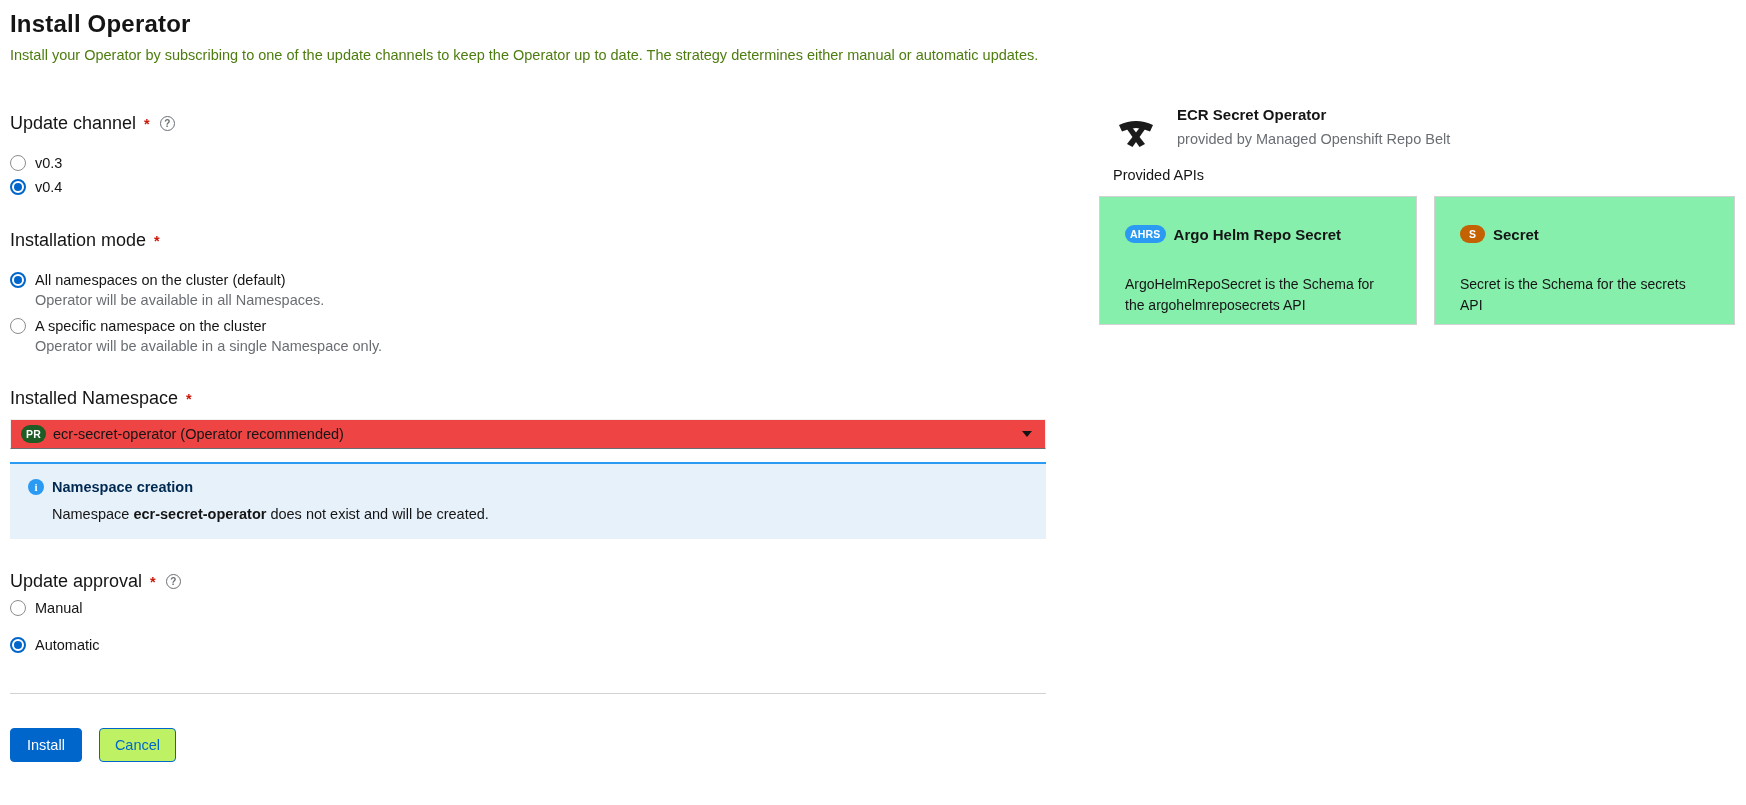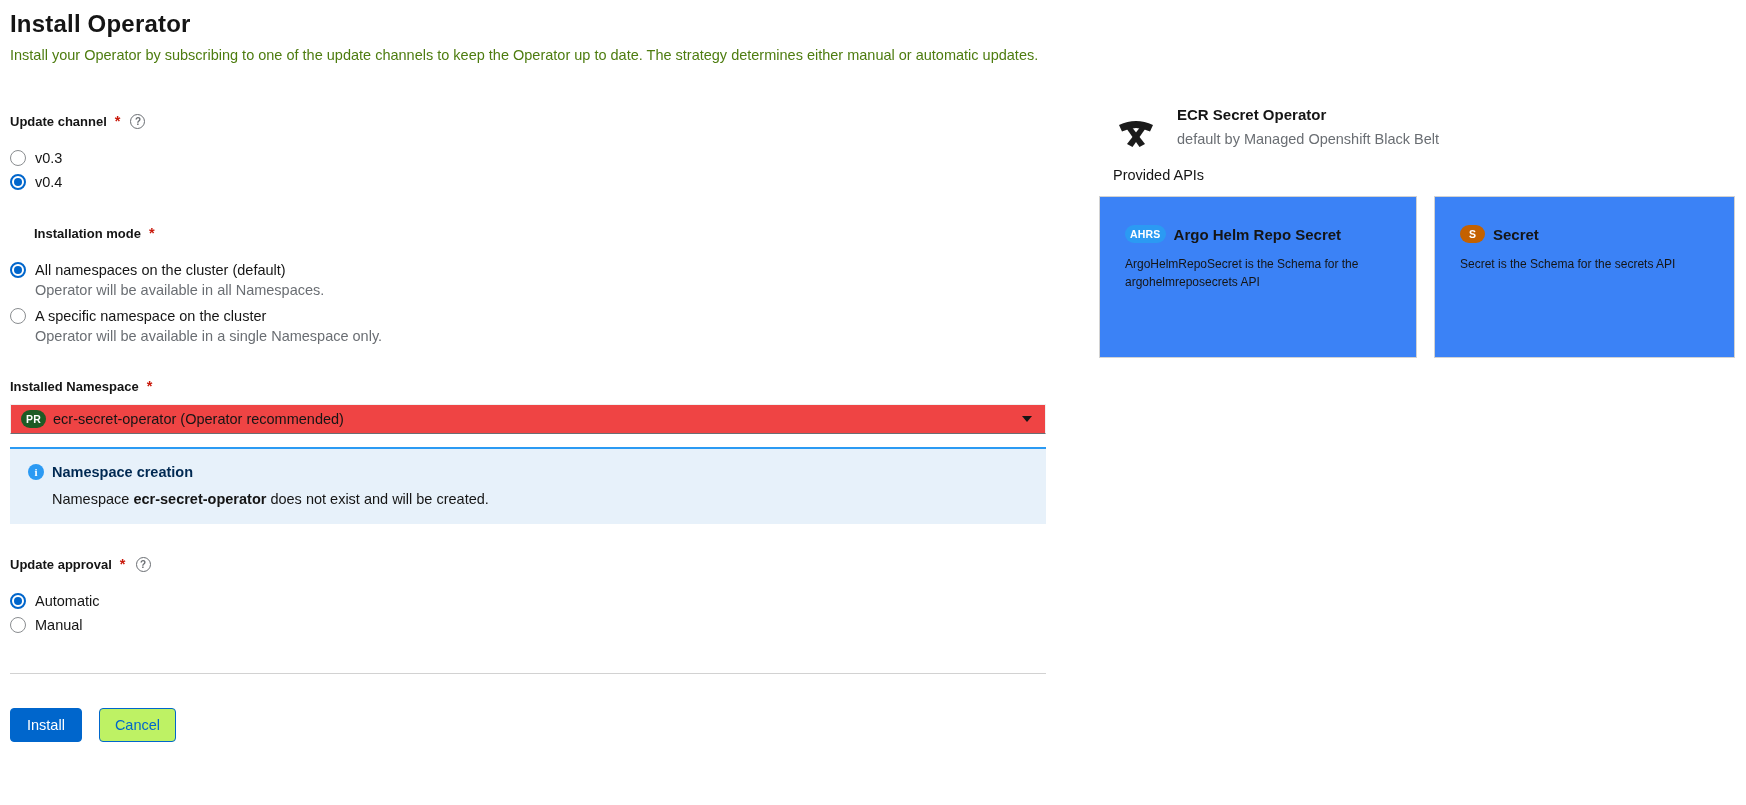--- a/index.html
+++ b/index.html
@@ -6,28 +6,28 @@
   html,body { width:1746px; height:805px; background:#fff; overflow:hidden; }
   body { font-family:"Liberation Sans", sans-serif; color:#151515; font-size:14.5px; }
   .page { display:flex; padding:10px 0 0 10px;gap:36px; }
 
   
   .form-col { width:1036px; flex:none; }
   h1.page-title { font-size:24px; font-weight:600; letter-spacing:.2px; }
   .page-subtitle { color:#4d7c0f; margin-top:9px; font-size:14.5px; }
 
   .field-label-row { display:flex; align-items:center; gap:6px; }
-  .field-label { font-weight:700; font-size:13px; }
+  .field-label { font-weight:400; font-size:18px; }
   .req { color:#c9190b; font-weight:700; margin-left:2px; }
   .help-icon { width:15px; height:15px; border:1px solid #6a6e73; border-radius:50%;
     color:#6a6e73; font-size:10px; font-weight:700; display:inline-flex;
     align-items:center; justify-content:center; margin-left:4px; cursor:pointer; }
 
   .mt-update-channel { margin-top:50px; }
-  .mt-install-mode  { margin-top:35px;margin-left:24px; }
+  .mt-install-mode  { margin-top:35px; }
   .mt-installed-ns  { margin-top:34px; }
   .mt-update-approval { margin-top:32px; }
 
   .radio-row { display:flex; align-items:center; gap:9px; cursor:pointer; }
   .radio { width:16px; height:16px; border:1px solid #8a8d90; border-radius:50%;
     background:#fff; position:relative; flex:none; }
   .radio.checked { border:2px solid #0066cc; }
   .radio.checked::after { content:''; position:absolute; inset:2px; border-radius:50%; background:#0066cc; }
   .radio-label { font-size:14.5px; }
   .radio-help { color:#6a6e73; margin:4px 0 0 25px; font-size:14.5px; }
@@ -62,27 +62,27 @@
     padding:8px 15px; margin-left:17px; }
 
   
   .side-col { margin-left:17px; margin-top:96px; width:652px; }
   .op-header { display:flex; gap:20px; padding-left:16px; }
   .op-icon { width:42px; height:38px; margin-top:8px; flex:none; }
   .op-name { font-size:15px; font-weight:700; }
   .op-provider { color:#6a6e73; margin-top:8px; font-size:14.5px; }
   .provided-apis { margin-top:15px; padding-left:14px; font-weight:400; font-size:14.5px; }
   .api-cards { display:flex; gap:17px; margin-top:13px; }
-  .api-card { border:1px solid #d2d2d2; background:#3b82f6; height:162px;
+  .api-card { border:1px solid #d2d2d2; background:#86efac; height:129px;
     padding:28px 25px; cursor:pointer; }
   .api-card.c1 { width:318px; }
   .api-card.c2 { width:301px; }
   .card-head { display:flex; align-items:center; gap:8px; }
   .card-title { font-weight:700; font-size:15px; }
-  .card-desc { margin-top:12px; font-size:12px; line-height:1.5; }
+  .card-desc { margin-top:31px; font-size:14px; line-height:1.5; }
 </style>
 </head>
 <body>
 
 <div class="page">
 
   <div class="form-col">
     <h1 class="page-title">Install Operator</h1>
     <div class="page-subtitle">Install your Operator by subscribing to one of the update channels to keep the Operator up to date. The strategy determines either manual or automatic updates.</div>
 
@@ -135,27 +135,27 @@
       <div class="alert-body">
         <span>Namespace </span><b>ecr-secret-operator</b><span> does not exist and will be created.</span>
       </div>
     </div>
 
     <div class="field-label-row mt-update-approval">
       <span class="field-label">Update approval</span>
       <span class="req">*</span>
       <span class="help-icon">?</span>
     </div>
+    <div class="radio-row rr-2">
+      <span class="radio"></span>
+      <span class="radio-label">Manual</span>
+    </div>
     <div class="radio-row rr-1">
       <span class="radio checked"></span>
       <span class="radio-label">Automatic</span>
-    </div>
-    <div class="radio-row rr-2">
-      <span class="radio"></span>
-      <span class="radio-label">Manual</span>
     </div>
 
     <div class="divider"></div>
 
     <div class="actions">
       <button class="btn btn-primary">Install</button>
       <button class="btn btn-secondary">Cancel</button>
     </div>
   </div>
 
@@ -163,21 +163,21 @@
     <div class="op-header">
       <span class="op-icon">
         <svg viewBox="0 0 40 38" width="42" height="38">
           <path d="M3,11 Q20,3 37,11 L34,17.5 Q20,10.5 6,17.5 Z" fill="#1b1b1b"></path>
           <path d="M25,12 L11,30 L16.5,33 L29.5,14.5 Z" fill="#1b1b1b"></path>
           <path d="M15,12 L29,30 L23.5,33 L10.5,14.5 Z" fill="#1b1b1b"></path>
         </svg>
       </span>
       <div>
         <div class="op-name">ECR Secret Operator</div>
-        <div class="op-provider">default by Managed Openshift Black Belt</div>
+        <div class="op-provider">provided by Managed Openshift Repo Belt</div>
       </div>
     </div>
 
     <div class="provided-apis">Provided APIs</div>
 
     <div class="api-cards">
       <div class="api-card c1">
         <div class="card-head">
           <span class="badge-round" style="background-color: rgb(43, 154, 243);">AHRS</span>
           <span class="card-title">Argo Helm Repo Secret</span>

